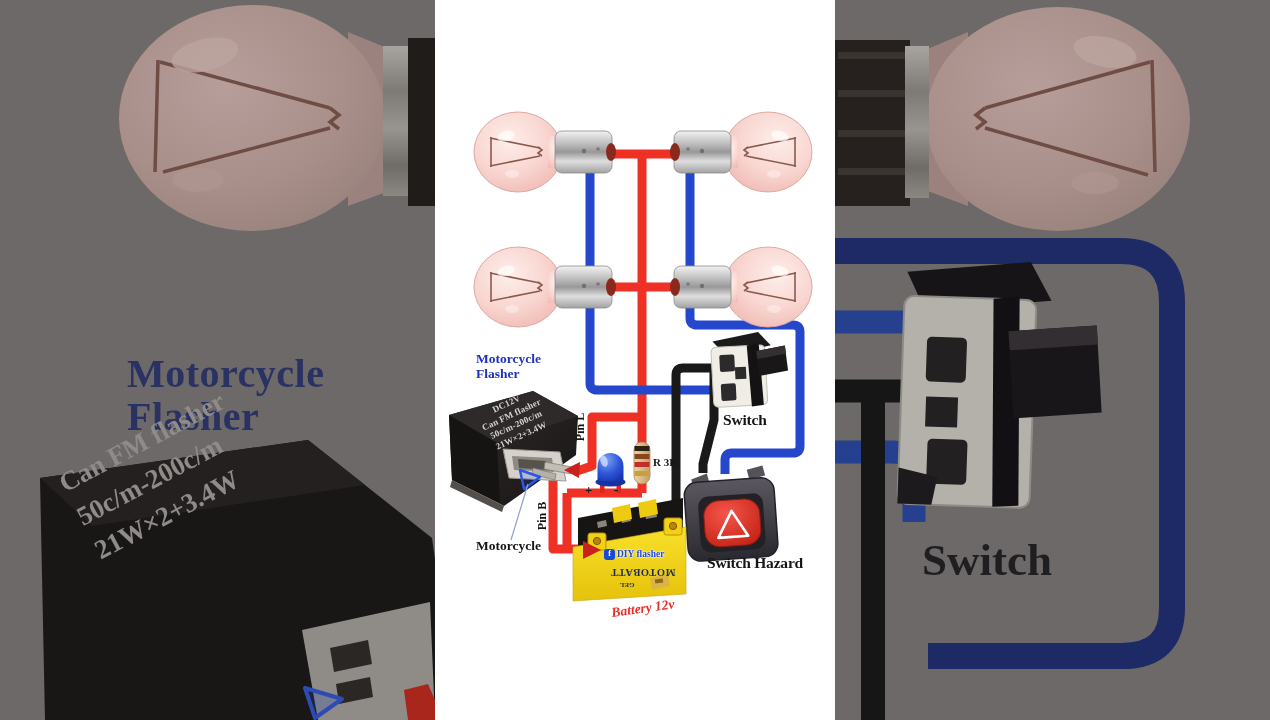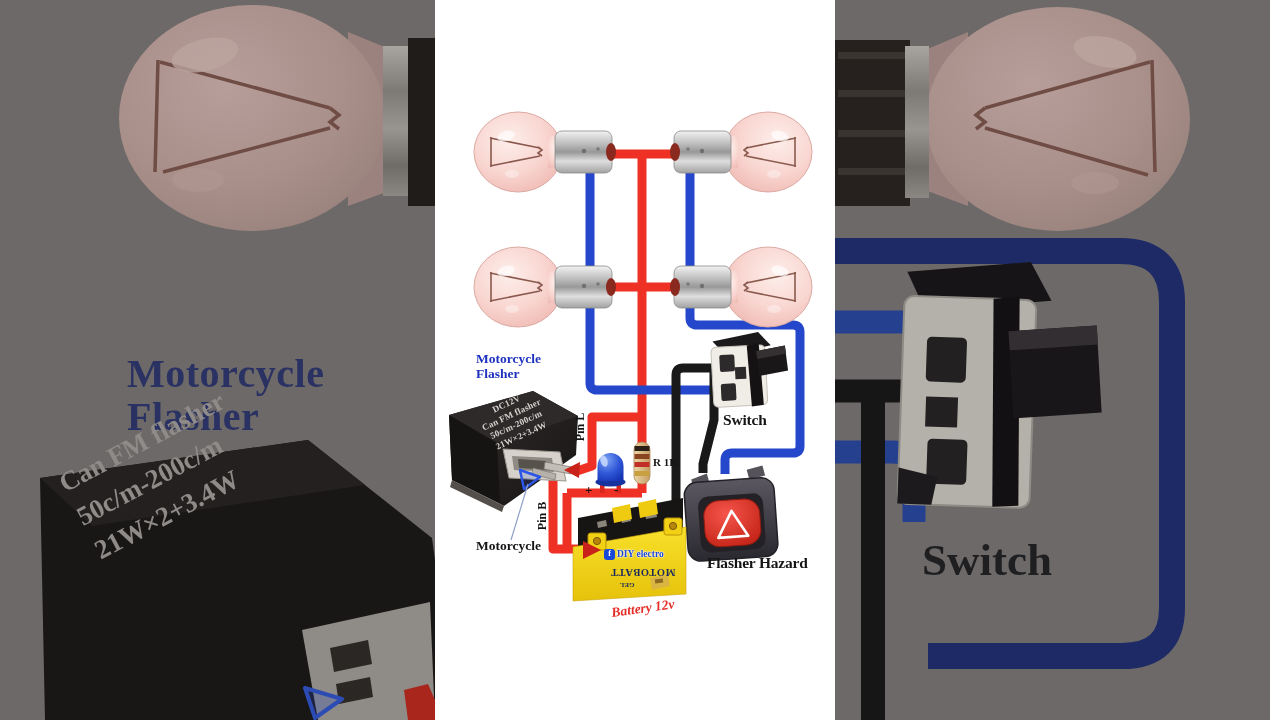--- a/index.html
+++ b/index.html
@@ -290,26 +290,26 @@
 
   <div class="lbl flasher-title z2" style="left:476px;top:351px;">Motorcycle
 Flasher</div>
   <div class="lbl relay-text z2" style="left:453px;top:397px;">DC12V
 Can FM flasher
 50c/m-200c/m
 21W×2+3.4W</div>
   <div class="lbl pin-lbl lbl-rot z2" style="left:581px;top:427px;">Pin L</div>
   <div class="lbl pin-lbl lbl-rot z2" style="left:543px;top:516px;">Pin B</div>
   <div class="lbl adj-lbl z2" style="left:476px;top:539px;">Motorcycle</div>
-  <div class="lbl r1k-lbl z2" style="left:653px;top:456px;">R 1K</div>
+  <div class="lbl r1k-lbl z2" style="left:653px;top:456px;">R 3K</div>
   <div class="lbl pm-lbl z2" style="left:585px;top:483px;">+</div>
   <div class="lbl pm-lbl z2" style="left:614px;top:483px;">-</div>
   <div class="lbl sw-lbl z2" style="left:723px;top:411px;">Switch</div>
-  <div class="lbl sw-lbl z2" style="left:707px;top:554px;">Flasher Hazard</div>
+  <div class="lbl sw-lbl z2" style="left:707px;top:554px;">Switch Hazard</div>
   <div class="lbl bat-lbl z2" style="left:643px;top:609px;">Battery 12v</div>
   <div class="lbl diy z2" style="left:604px;top:549px;">
     <span class="diy-logo">f</span>
-    <span class="diy-txt">DIY electro</span>
+    <span class="diy-txt">DIY flasher</span>
   </div>
   <div class="lbl motobatt z2" style="left:643px;top:572px;">MOTOBATT</div>
   <div class="lbl gel z2" style="left:627px;top:584px;">GEL</div>
 
 </div>
 
 </body></html>

